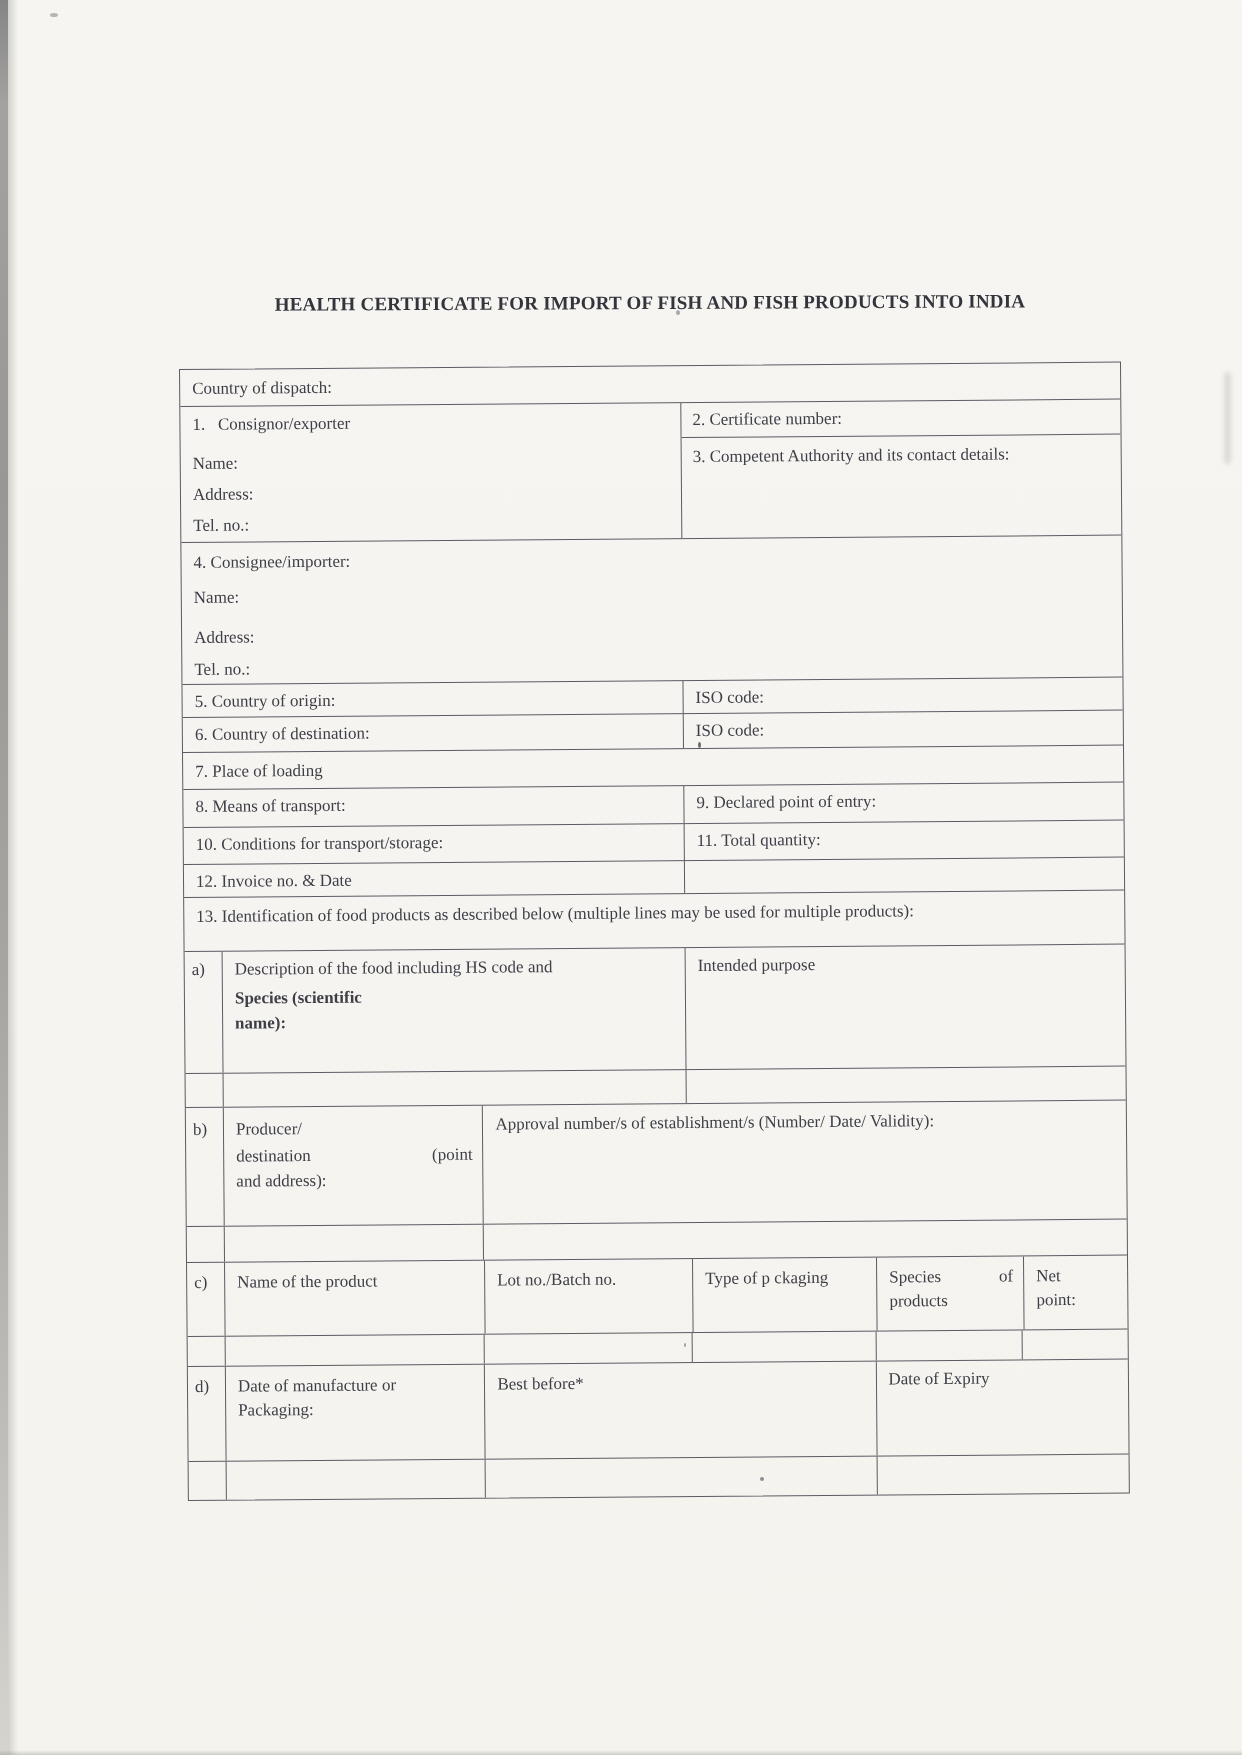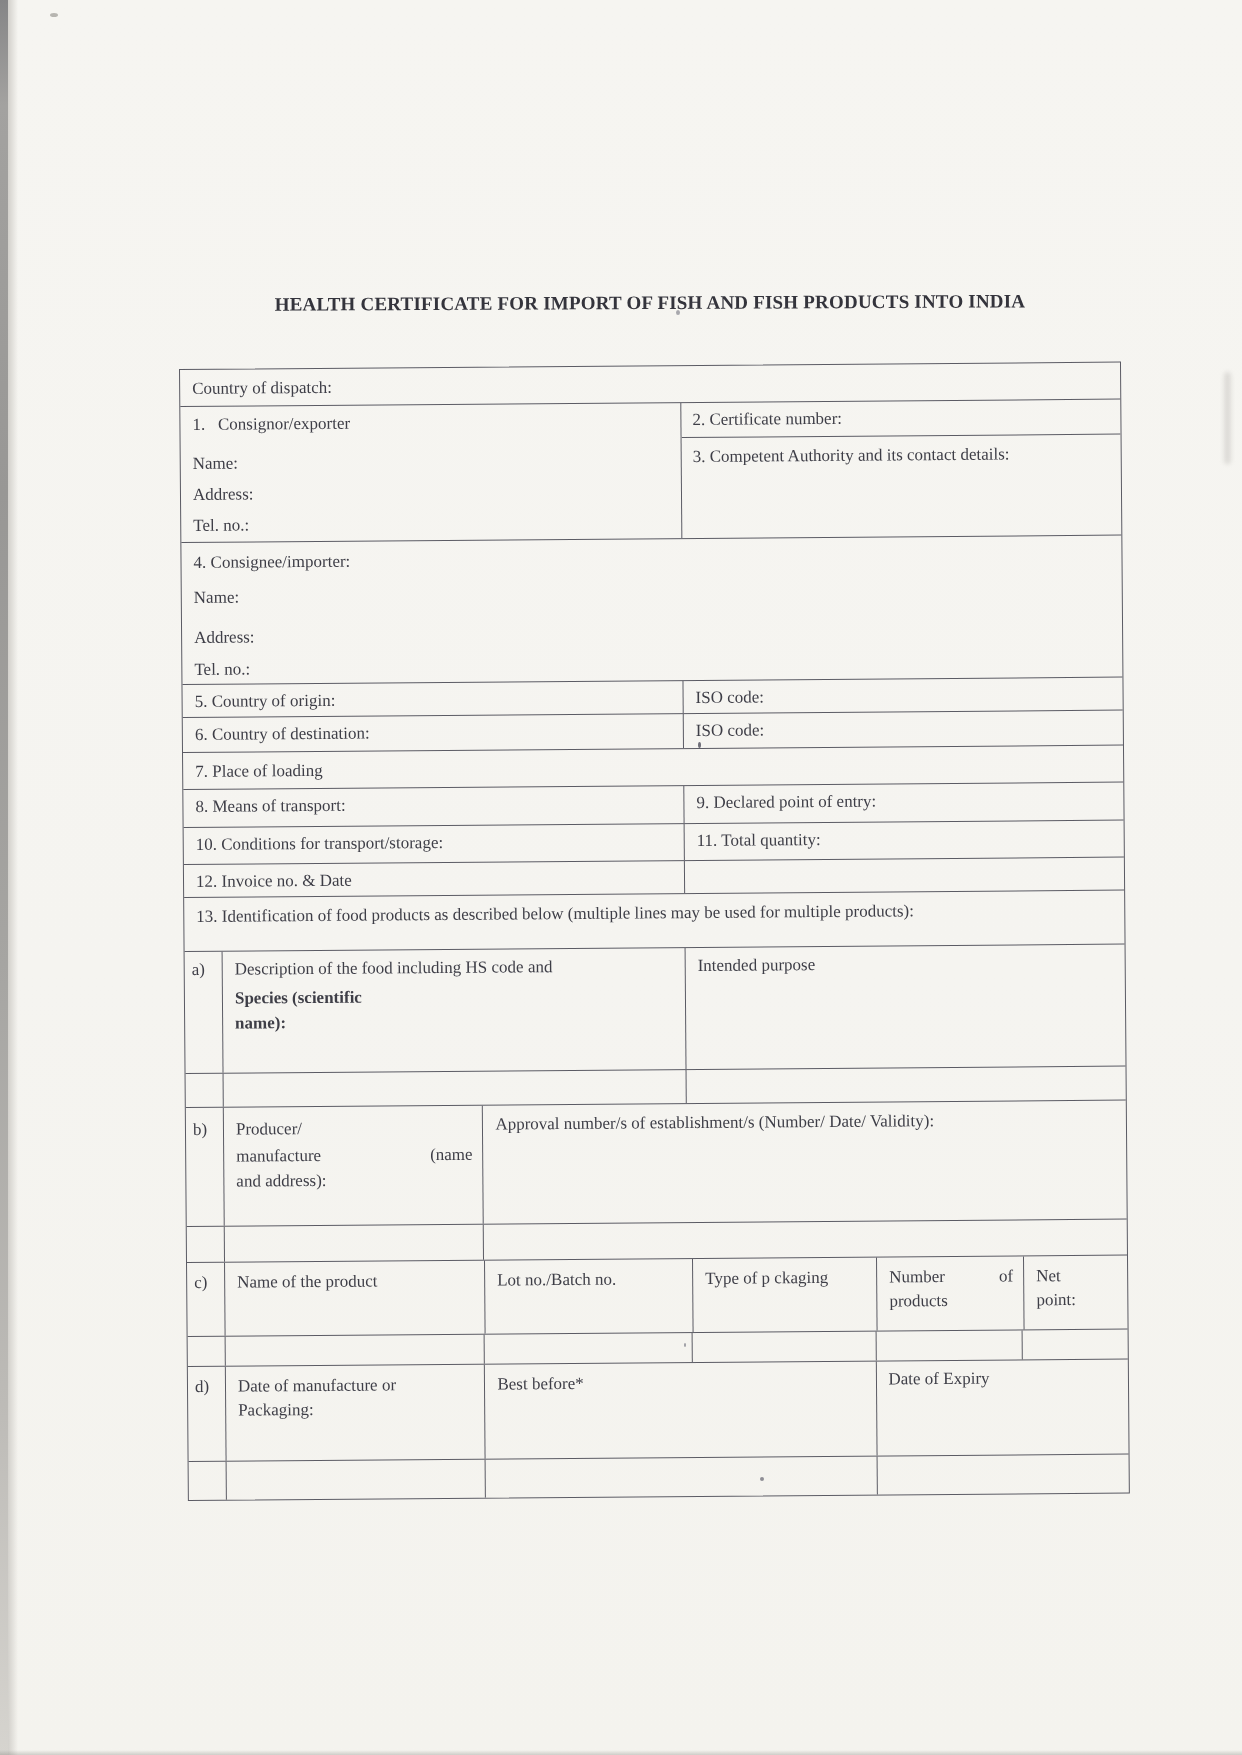--- a/index.html
+++ b/index.html
@@ -142,42 +142,42 @@
       <div class="c letter"></div>
       <div class="c" style="width:464px"></div>
       <div class="c end" style="width:440px"></div>
     </div>
 
     <div class="row" style="height:119px">
       <div class="c letter pt10">b)</div>
       <div class="c pt10" style="width:260px">
         <div>Producer/</div>
         <div class="jline m3">
-          <span>manufacture</span>
-          <span>(name</span>
+          <span>destination</span>
+          <span>(point</span>
         </div>
         <div class="m1">and address):</div>
       </div>
       <div class="c end pt7" style="width:644px">Approval number/s of establishment/s (Number/ Date/ Validity):</div>
     </div>
 
     <div class="row" style="height:36px">
       <div class="c letter"></div>
       <div class="c" style="width:260px"></div>
       <div class="c end" style="width:644px"></div>
     </div>
 
     <div class="row" style="height:74px">
       <div class="c letter pt8">c)</div>
       <div class="c pt8" style="width:260px">Name of the product</div>
       <div class="c pt8" style="width:208px">Lot no./Batch no.</div>
       <div class="c pt8" style="width:184px">Type of p ckaging</div>
       <div class="c pt8" style="width:147px">
         <div class="jline">
-          <span>Number</span>
+          <span>Species</span>
           <span>of</span>
         </div>
         <div>products</div>
       </div>
       <div class="c end pt8" style="width:87px">
         <div>Net</div>
         <div>point:</div>
       </div>
     </div>
 

